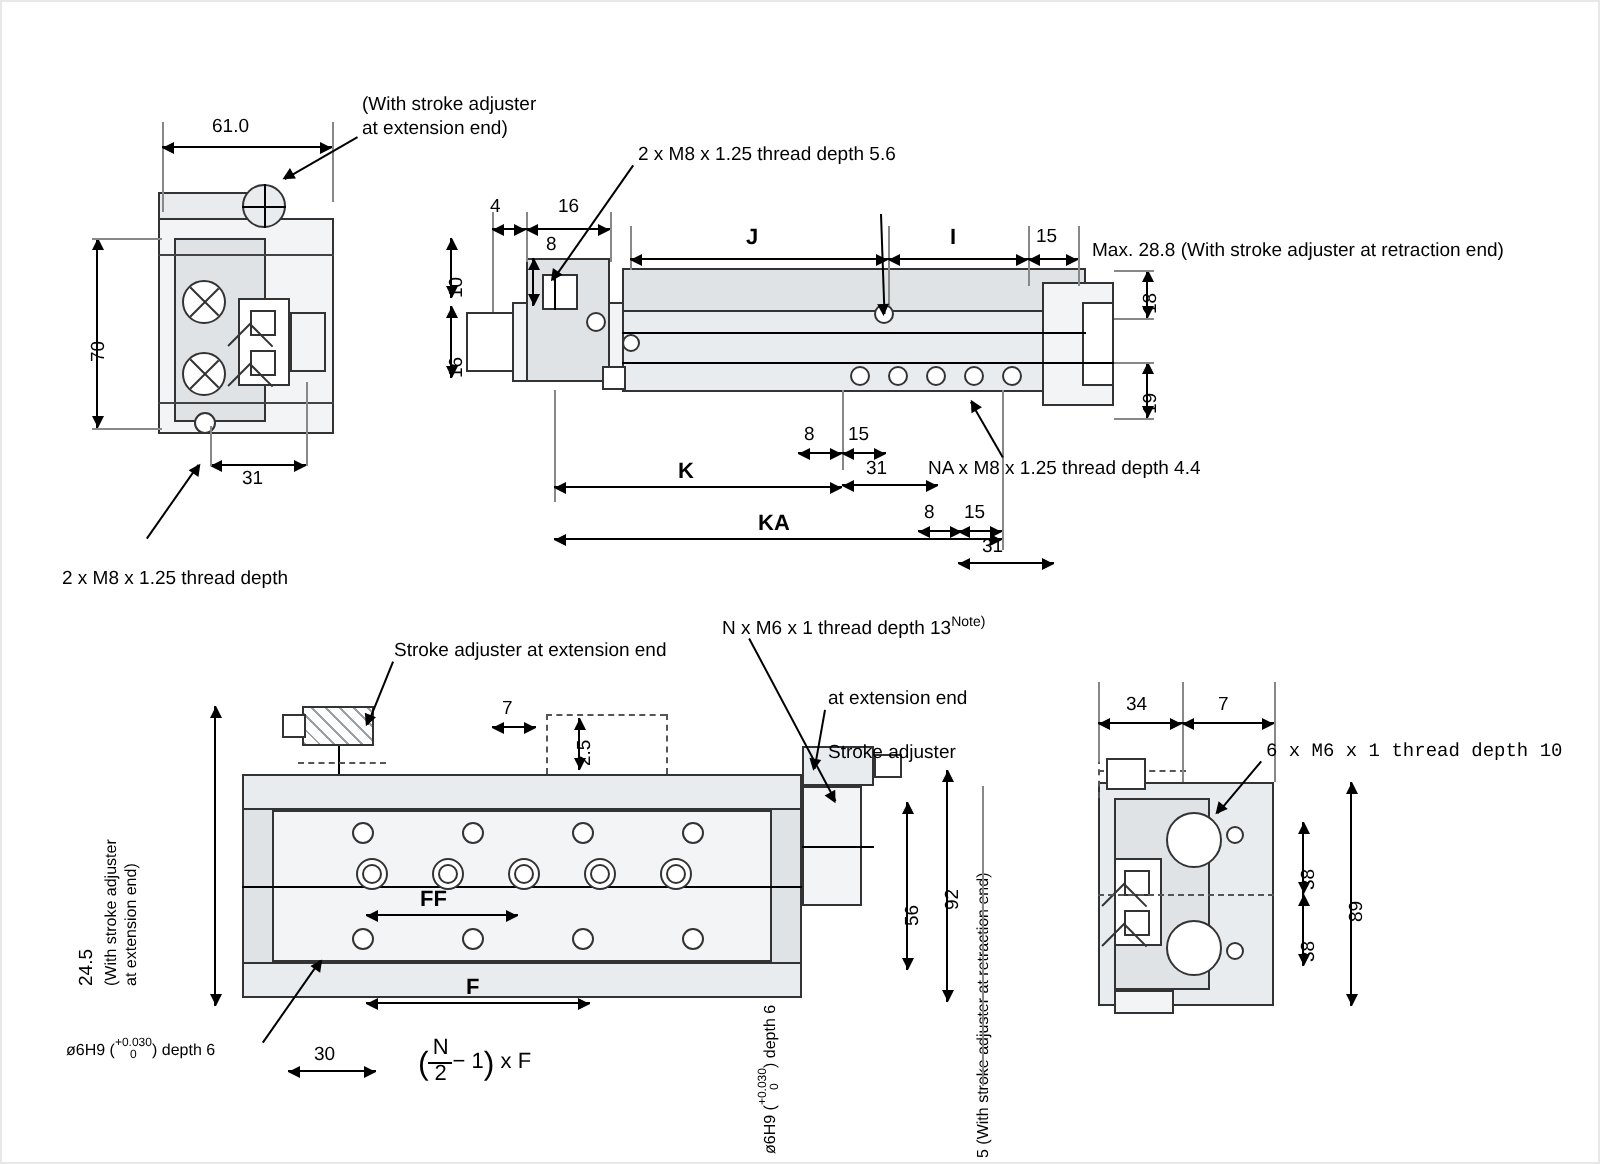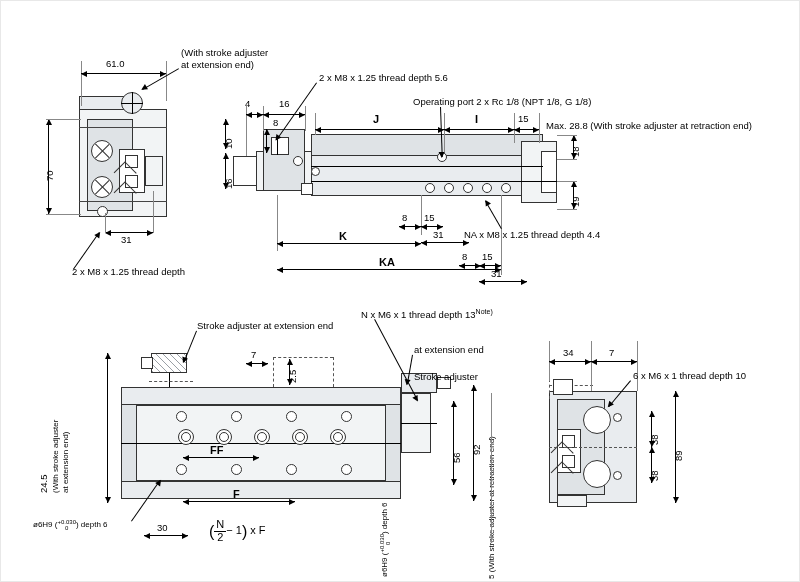--- a/index.html
+++ b/index.html
@@ -204,21 +204,21 @@
 
   <div class="dim" style="left:104px; top:231px; width:48px;"></div>
   <div class="ln v lt" style="left:104px; top:212px; height:20px;"></div>
   <div class="ln v lt" style="left:152px; top:190px; height:42px;"></div>
   <div class="lbl" style="left:120px; top:234px;">31</div>
 
   <div class="lbl" style="left:180px; top:47px;">(With stroke adjuster</div>
   <div class="lbl" style="left:180px; top:59px;">at extension end)</div>
   <div class="leader" style="left:178px; top:68px; width:42px; transform: rotate(150deg);"></div>
 
-  <div class="lbl" style="left:30px; top:266px;margin-left:41px;">2 x M8 x 1.25 thread depth</div>
+  <div class="lbl" style="left:30px; top:284px;">2 x M8 x 1.25 thread depth</div>
   <div class="leader" style="left:72px; top:268px; width:45px; transform: rotate(-55deg);"></div>
 
   <div class="box g1" style="left:310px; top:133px; width:232px; height:62px;"></div>
   <div class="box g2" style="left:310px; top:133px; width:232px; height:22px;"></div>
   <div class="box g3" style="left:255px; top:150px; width:56px; height:40px;"></div>
   <div class="box white" style="left:232px; top:155px; width:24px; height:30px;"></div>
   <div class="box g2" style="left:262px; top:128px; width:42px; height:62px;"></div>
   <div class="box white" style="left:270px; top:136px; width:18px; height:18px;"></div>
   <div class="ln v" style="left:276px; top:136px; height:18px;"></div>
 
@@ -292,21 +292,20 @@
   <div class="dim" style="left:458px; top:264px; width:22px;"></div>
   <div class="lbl" style="left:461px; top:251px;">8</div>
   <div class="dim" style="left:478px; top:264px; width:22px;"></div>
   <div class="lbl" style="left:481px; top:251px;">15</div>
   <div class="dim" style="left:478px; top:280px; width:48px;"></div>
   <div class="lbl" style="left:490px; top:268px;">31</div>
 
   <div class="lbl" style="left:318px; top:72px;">2 x M8 x 1.25 thread depth 5.6</div>
   <div class="leader" style="left:316px; top:82px; width:70px; transform: rotate(125deg);"></div>
 
-  <div class="lbl" style="left:412px; top:96px;">Operating port 2 x Rc 1/8 (NPT 1/8, G 1/8)</div>
   <div class="leader" style="left:440px; top:106px; width:50px; transform: rotate(88deg);"></div>
 
   <div class="lbl" style="left:545px; top:120px;">Max. 28.8 (With stroke adjuster at retraction end)</div>
 
   <div class="lbl" style="left:463px; top:229px;">NA x M8 x 1.25 thread depth 4.4</div>
   <div class="leader" style="left:500px; top:228px; width:32px; transform: rotate(-120deg);"></div>
 
   <div class="box g2" style="left:120px; top:386px; width:280px; height:112px;"></div>
   <div class="box g1" style="left:120px; top:386px; width:280px; height:18px;"></div>
   <div class="box g1" style="left:120px; top:480px; width:280px; height:18px;"></div>
@@ -434,16 +433,16 @@
   <div class="lbl" style="left:562px; top:347px;">34</div>
   <div class="lbl" style="left:608px; top:347px;">7</div>
 
   <div class="dimv" style="left:650px; top:410px; height:36px;"></div>
   <div class="lbl vert" style="left:649px; top:444px;">38</div>
   <div class="dimv" style="left:650px; top:446px; height:36px;"></div>
   <div class="lbl vert" style="left:649px; top:480px;">38</div>
   <div class="dimv" style="left:674px; top:390px; height:112px;"></div>
   <div class="lbl vert" style="left:673px; top:460px;">89</div>
 
-  <div class="lbl" style="left:632px; top:370px;">6 x M6 x 1 thread depth 10</div>
+  <div class="lbl" style="left:632px; top:370px;font-family:Liberation Mono, monospace;">6 x M6 x 1 thread depth 10</div>
   <div class="leader" style="left:630px; top:380px; width:34px; transform: rotate(130deg);"></div>
 
 </div>
 
 </body></html>

